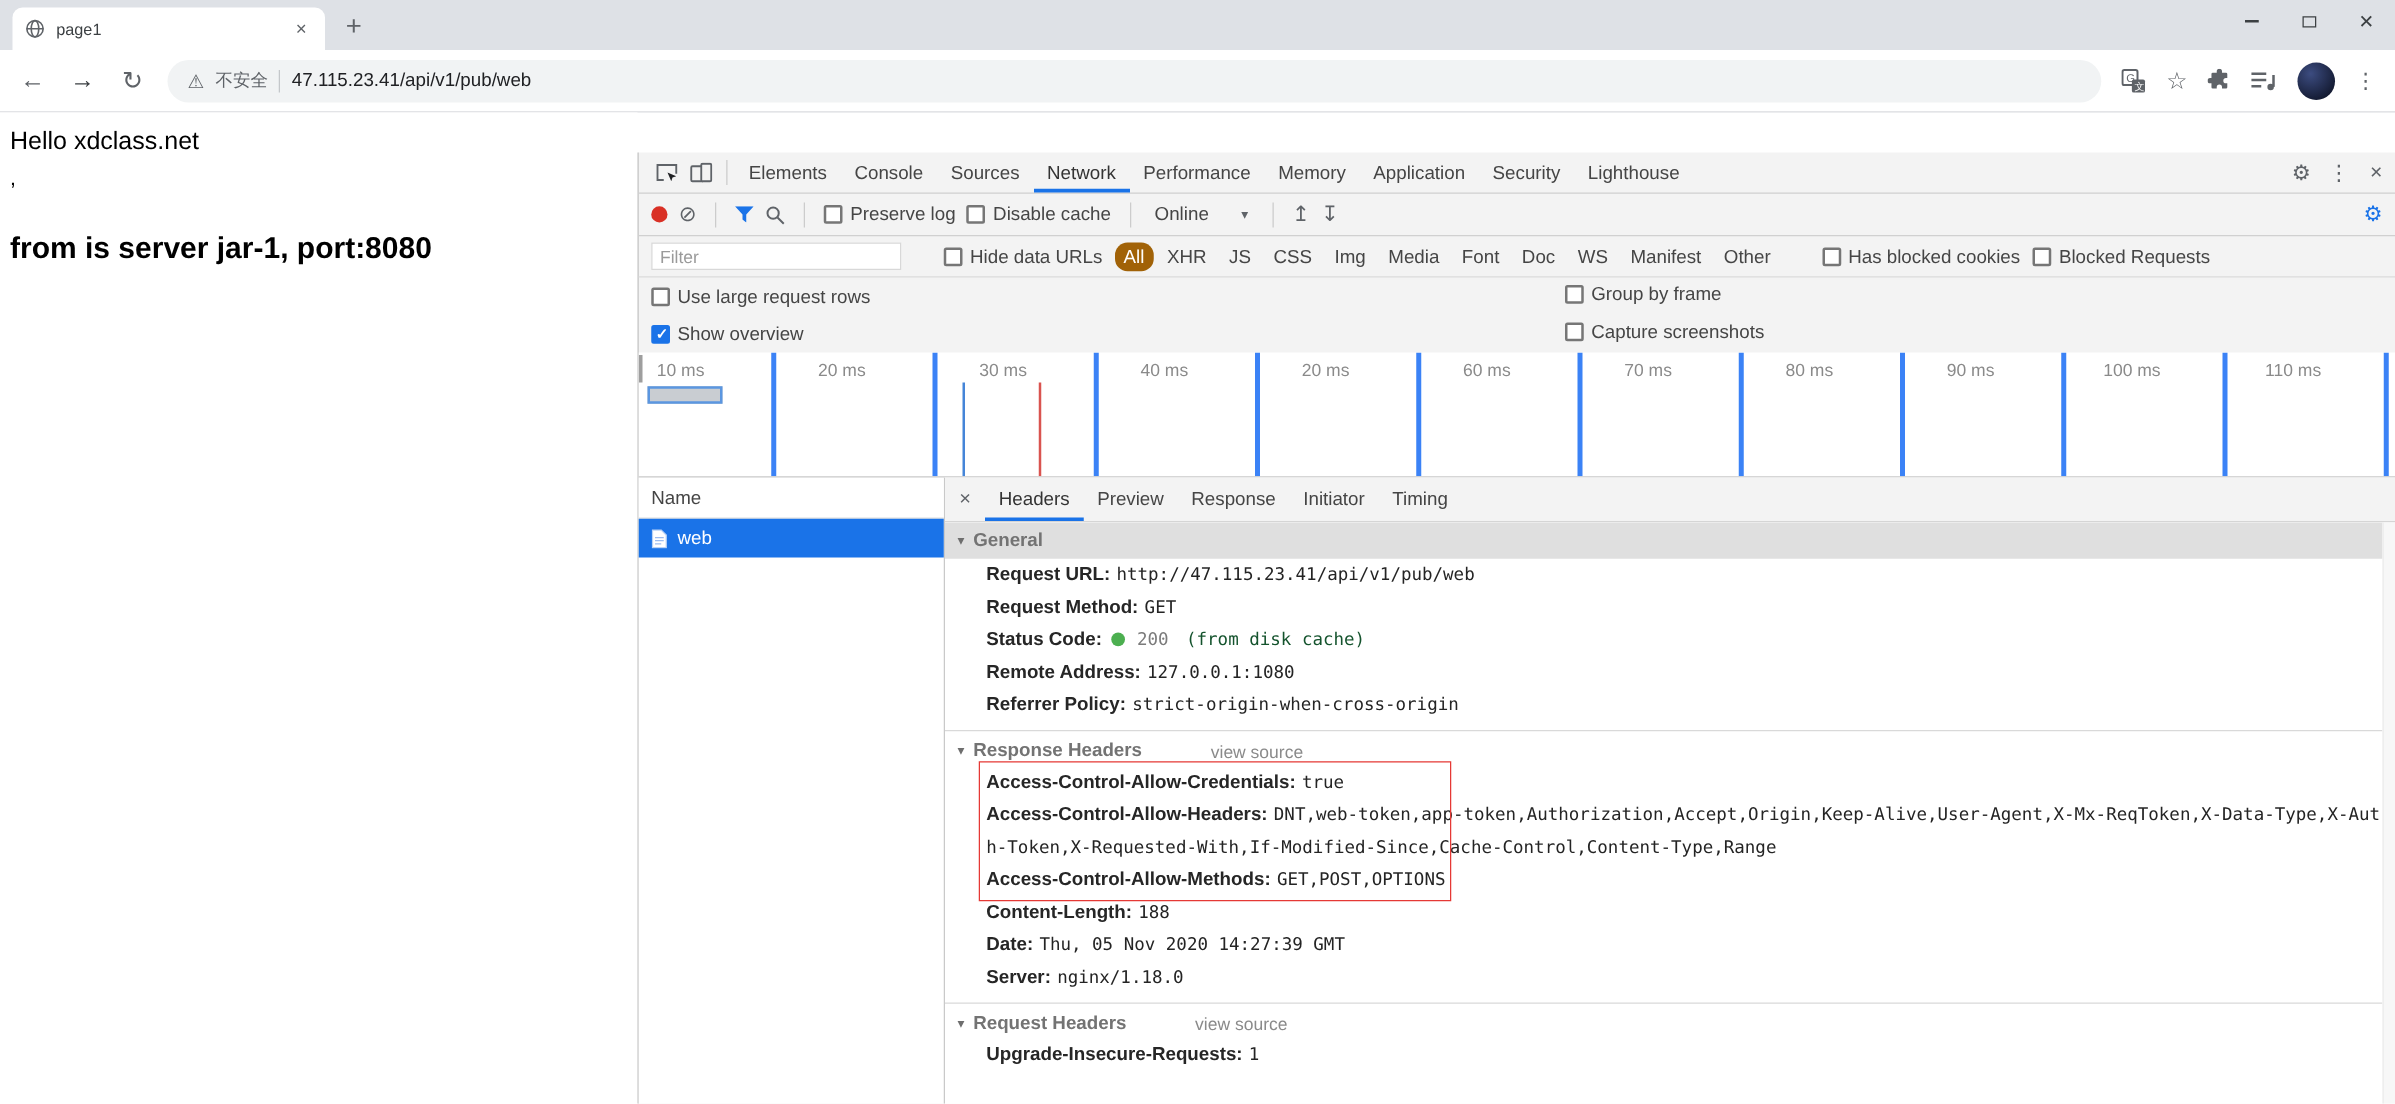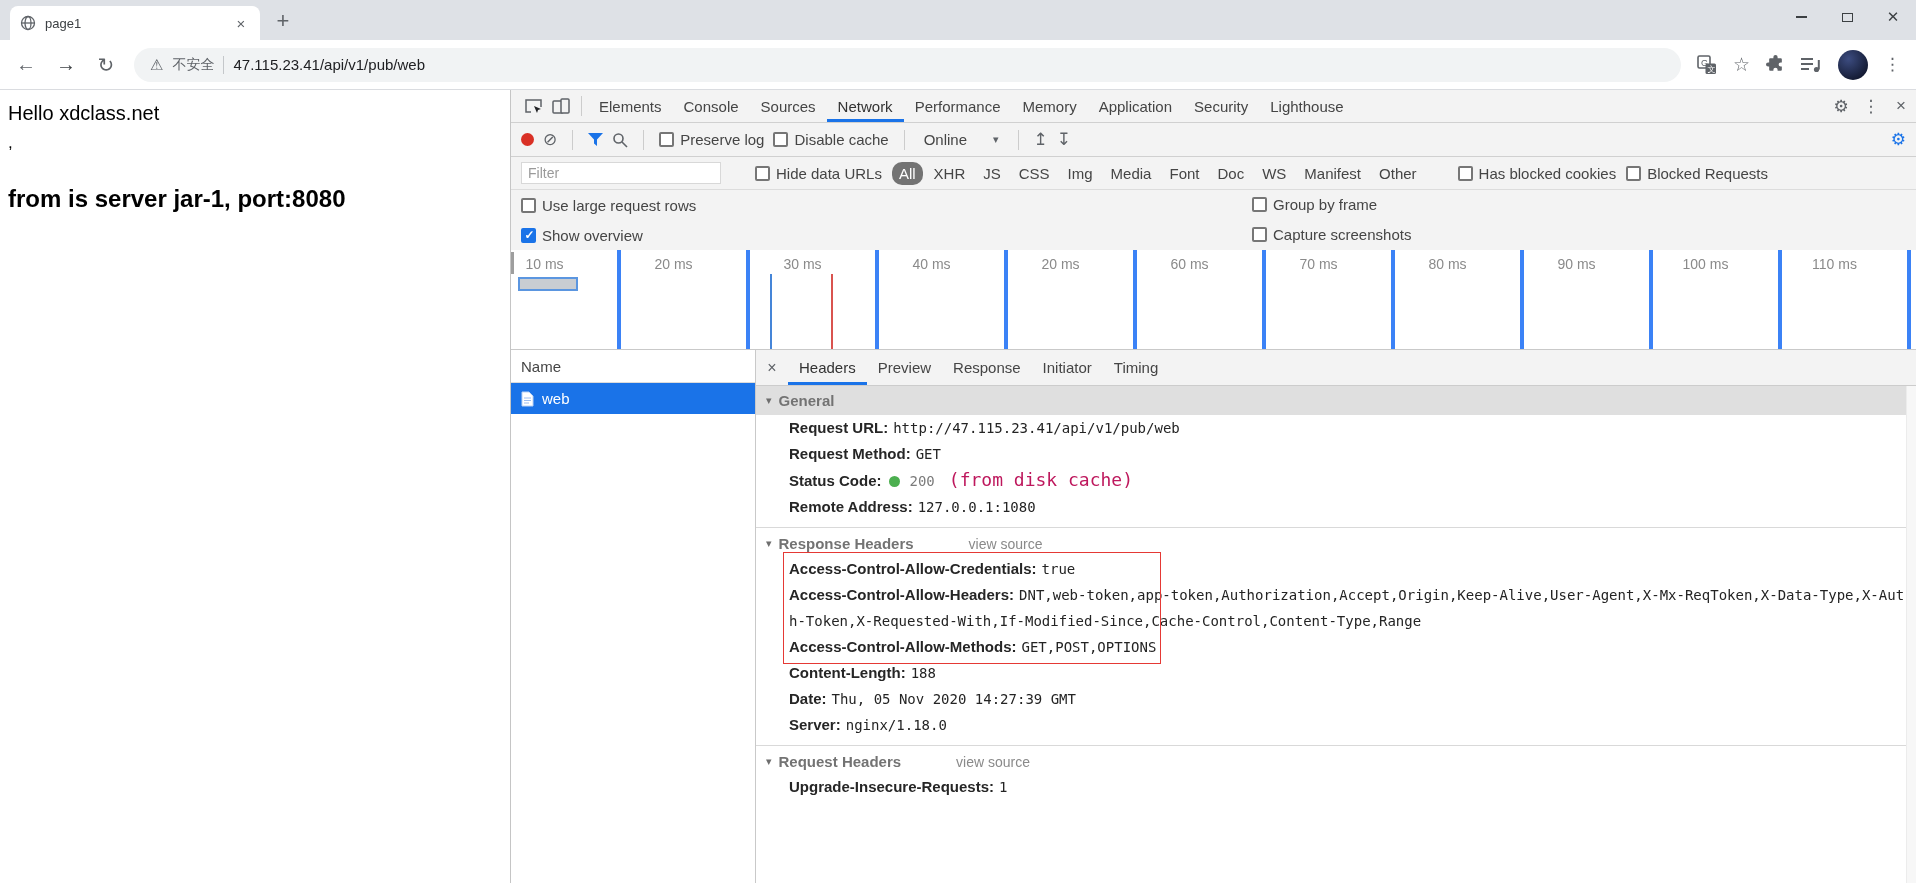--- a/index.html
+++ b/index.html
@@ -36,21 +36,21 @@
 
   
   .main { display:flex; height:793px; }
   .page { width:510px; background:#fff; padding:12px 8px; }
   .page-line1 { font-size:20px; color:#000; }
   .page-comma { font-size:17px; margin-top:8px; }
   .page-line3 { font-size:24px; font-weight:bold; margin-top:32px; }
 
   
   .devtools { flex:1; display:flex; flex-direction:column; border-left:1px solid #c5c5c5;
-              background:#f3f3f3; color:#454545; font-size:15px; min-width:0; }
+              background:#f3f3f3; color:#454545; font-size:15px; min-width:0;margin-top:32px; }
   .dt-tabs { height:33px; display:flex; align-items:center; border-bottom:1px solid #d0d0d0; padding-left:8px; }
   .ticon { width:28px; display:flex; justify-content:center; align-items:center; }
   .vsep { width:1px; height:20px; background:#ccc; margin:0 6px; }
   .dtab { height:100%; padding:0 11px; display:flex; align-items:center; color:#454545; }
   .dtab.active { color:#333; box-shadow: inset 0 -3px 0 #1a73e8; }
   .dt-tabs-right { margin-left:auto; display:flex; align-items:center; }
   .uicon { width:30px; text-align:center; color:#5f6368; font-size:17px; }
 
   .dt-netbar { height:34px; display:flex; align-items:center; border-bottom:1px solid #d0d0d0; padding:0 10px; gap:9px; }
   .rec { width:13px; height:13px; border-radius:50%; background:#d93025; }
@@ -63,21 +63,21 @@
   .throttle { display:flex; align-items:center; gap:26px; padding:0 4px; }
   .dd-arrow { font-size:11px; color:#5f6368; }
   .updown { font-size:17px; color:#5f6368; }
 
   .dt-filterbar { height:33px; display:flex; align-items:center; border-bottom:1px solid #dcdcdc; padding:0 10px; gap:10px; }
   .filter-input { width:200px; height:22px; border:1px solid #d8d8d8; background:#fff; padding:0 6px; font-size:14px;
                   font-family:"Liberation Sans",sans-serif; color:#333; }
   .filter-input::placeholder { color:#9a9a9a; }
   .pills { display:flex; align-items:center; gap:4px; }
   .pill { padding:3px 7px; border-radius:10px; color:#454545; }
-  .pill.active { background:#737373; color:#fff; }
+  .pill.active { background:#a16207; color:#fff; }
   .gap28 { width:14px; }
 
   .dt-options { position:relative; }
   .opt-row { height:30px; display:flex; align-items:center; padding-left:10px; position:relative; }
   .opt-right { position:absolute; left:716px;padding-left:25px; }
 
   .dt-timeline { height:100px; background:#fff; border-bottom:1px solid #c9c9c9; position:relative; overflow:hidden; }
   .tl-cells { position:absolute; left:-19px; top:0; height:100%; display:flex; }
   .tl-cell { width:129px; height:100%; border-right:4px solid #3b82f6; color:#8a8a8a; font-size:14px;
              text-align:center; padding:6px 20px 0 0; flex:none; }
@@ -105,21 +105,21 @@
   .view-source { color:#8a8a8a; margin-left:48px; font-size:14px; }
   .sec-sep { border-top:1px solid #d9d9d9; margin-top:7px; padding-top:3px; }
 
   .hrows { }
   .hrow { padding-left:33px; line-height:26px; font-size:15px; }
   .hname { font-weight:bold; color:#262626; }
   .hdot { display:inline-block; width:11px; height:11px; border-radius:50%; margin:0 5px 0 7px; vertical-align:-1px; }
   .hval { font-family:"DejaVu Sans Mono","Liberation Mono",monospace; font-size:14px; color:#242424;
           margin-left:5px; word-break:break-all; }
   .hdot + .hval { color:#7b7b7b; }
-  .hsuf { font-family:"DejaVu Sans Mono","Liberation Mono",monospace; font-size:18px; color:#be185d; margin-left:14px; }
+  .hsuf { font-family:"DejaVu Sans Mono","Liberation Mono",monospace; font-size:14px; color:#14532d; margin-left:14px; }
   .hsuf:empty { display:none; }
 
   .rh-high { position:relative; }
   .redbox { position:absolute; left:27px; top:-4px; width:378px; height:112px;
             border:1.5px solid #e53935; pointer-events:none; }
 
   svg.sicon { display:block; }
 </style>
 </head>
 <body>
@@ -421,20 +421,21 @@
           <div class="hrows">
 
               <div class="hrow"><span class="hname">Request URL:</span><span class="hval">http://47.115.23.41/api/v1/pub/web</span></div>
 
               <div class="hrow"><span class="hname">Request Method:</span><span class="hval">GET</span></div>
 
               <div class="hrow"><span class="hname">Status Code:</span><span class="hdot" style="background: rgb(76, 175, 80);"></span><span class="hval">200</span><span class="hsuf">(from disk cache)</span></div>
 
               <div class="hrow"><span class="hname">Remote Address:</span><span class="hval">127.0.0.1:1080</span></div>
 
+              <div class="hrow"><span class="hname">Referrer Policy:</span><span class="hval">strict-origin-when-cross-origin</span></div>
             </div>
 
           <div class="sec-title sec-sep">
             <span class="sec-arrow">▾</span>
             <span class="sec-name">Response Headers</span>
             <span class="view-source">view source</span>
           </div>
           <div class="rh-high">
             <div class="redbox"></div>
             <div class="hrows">

